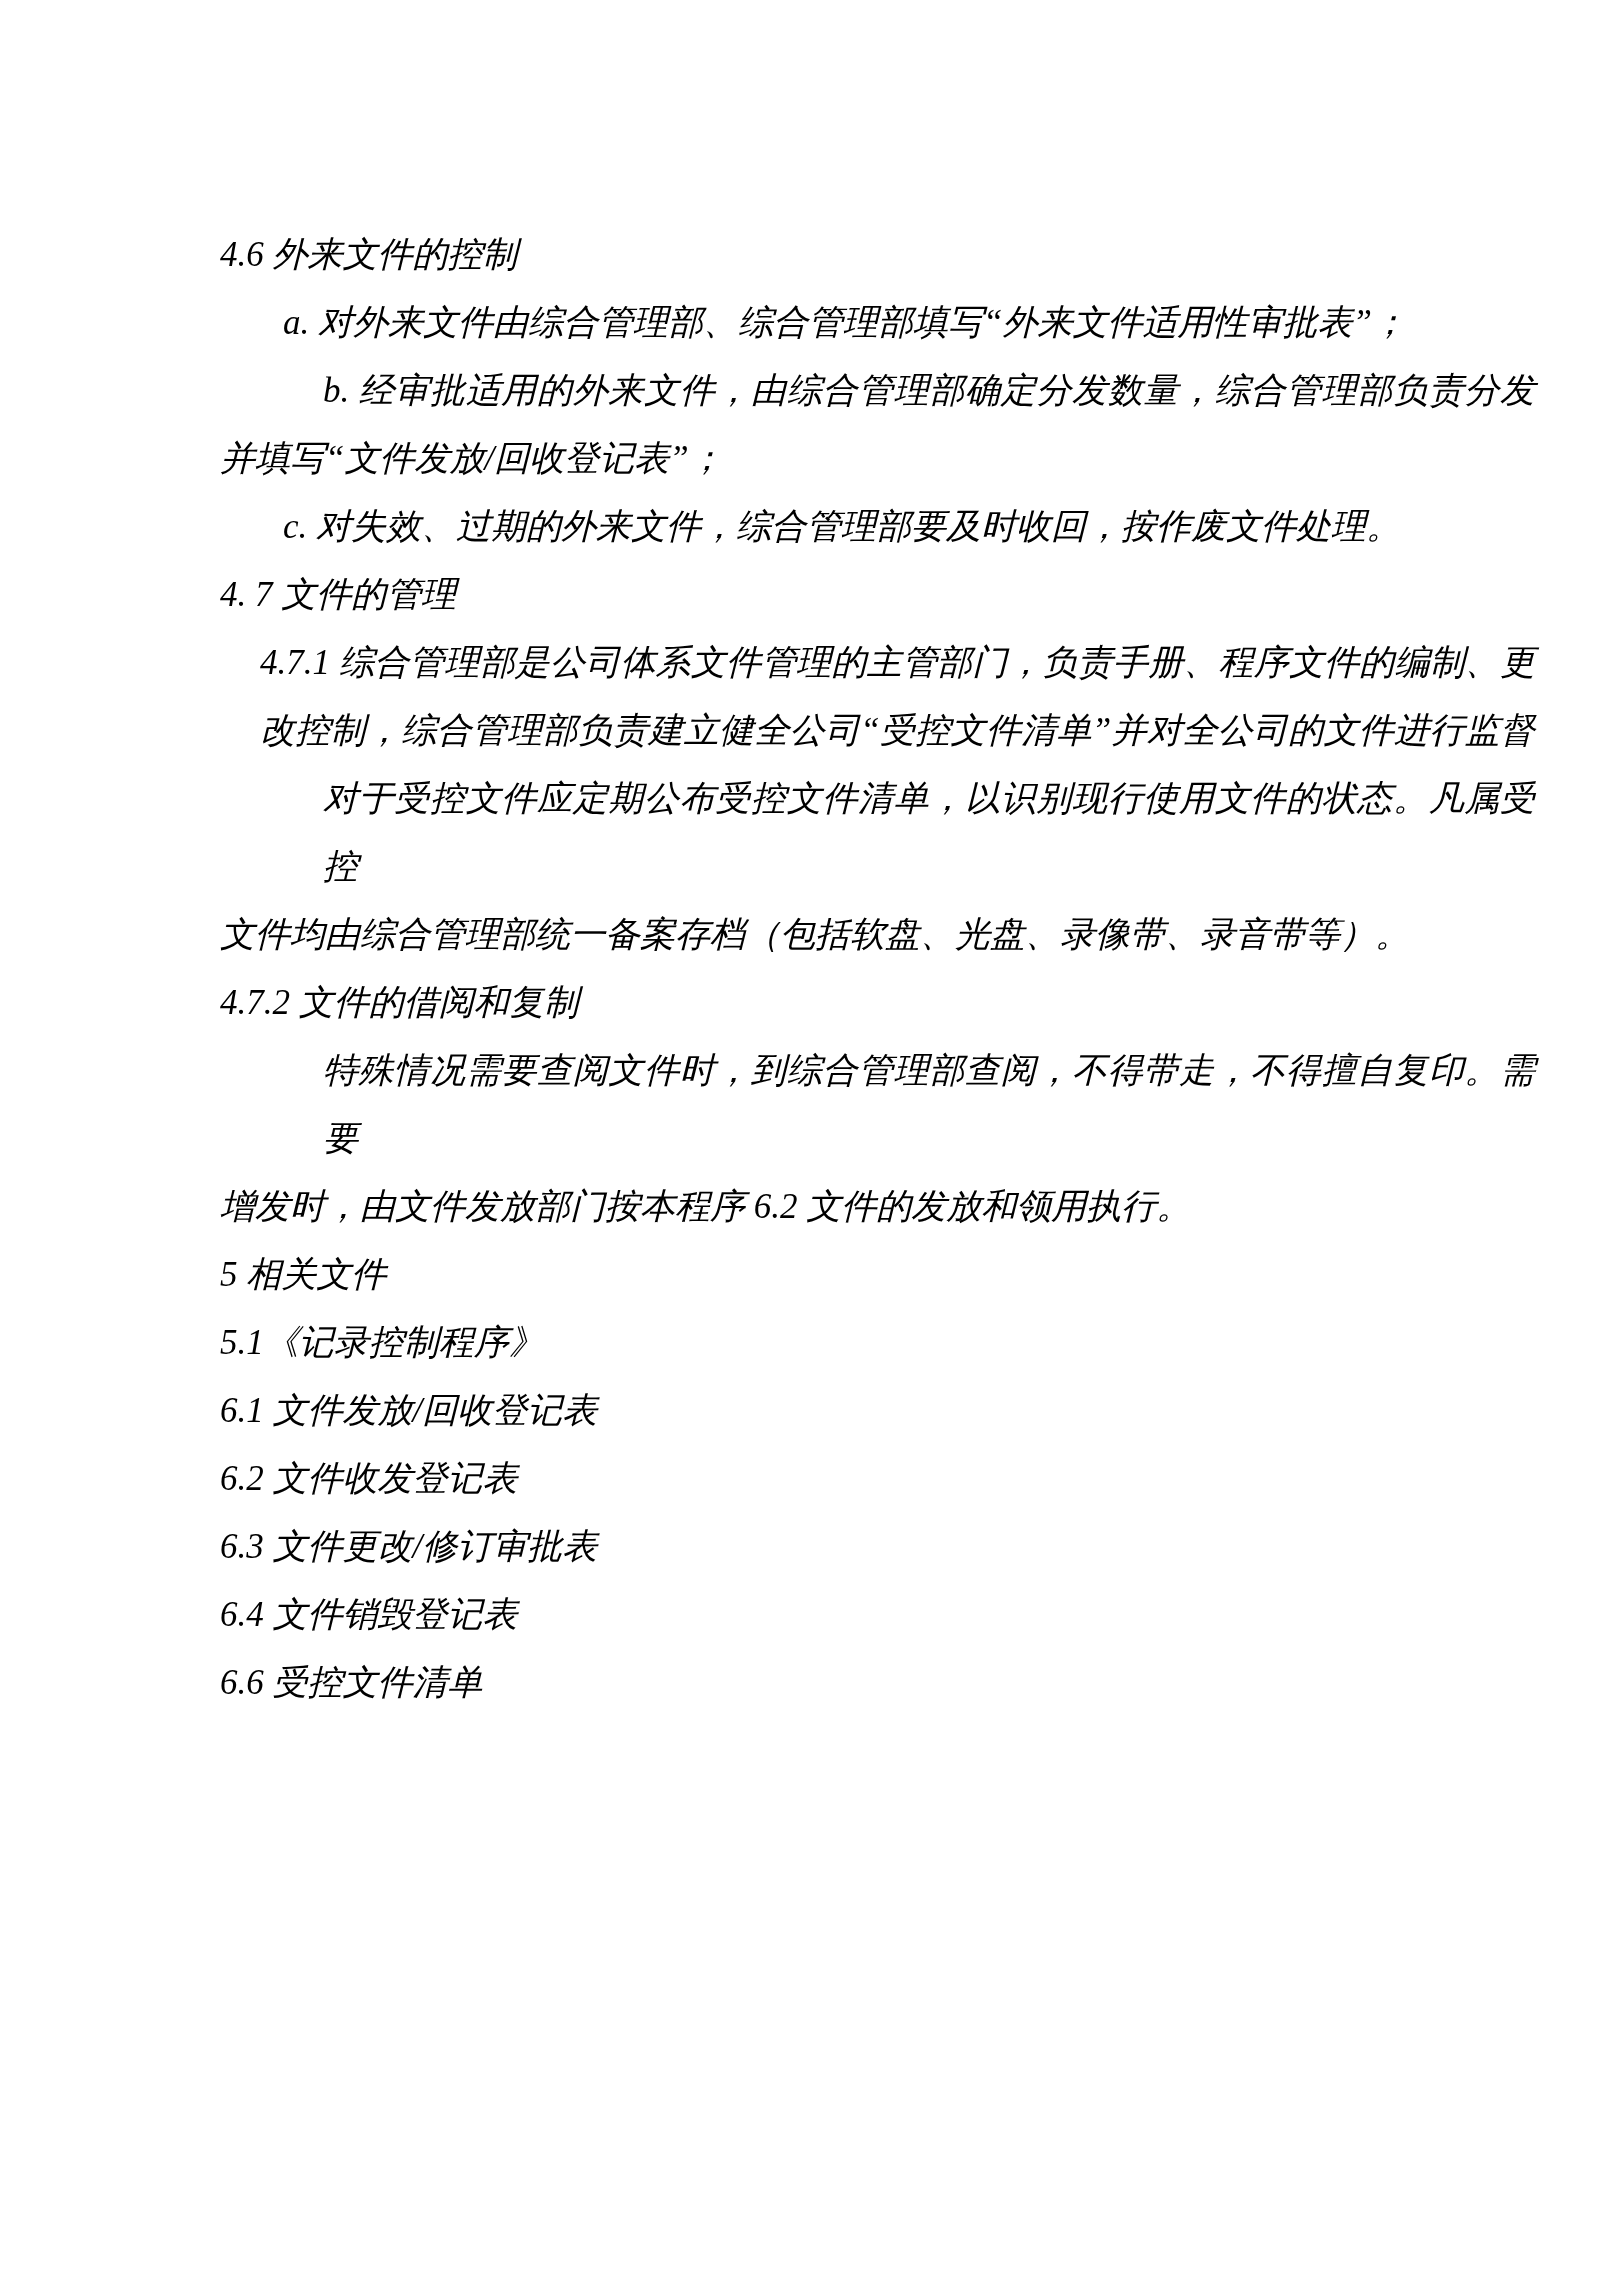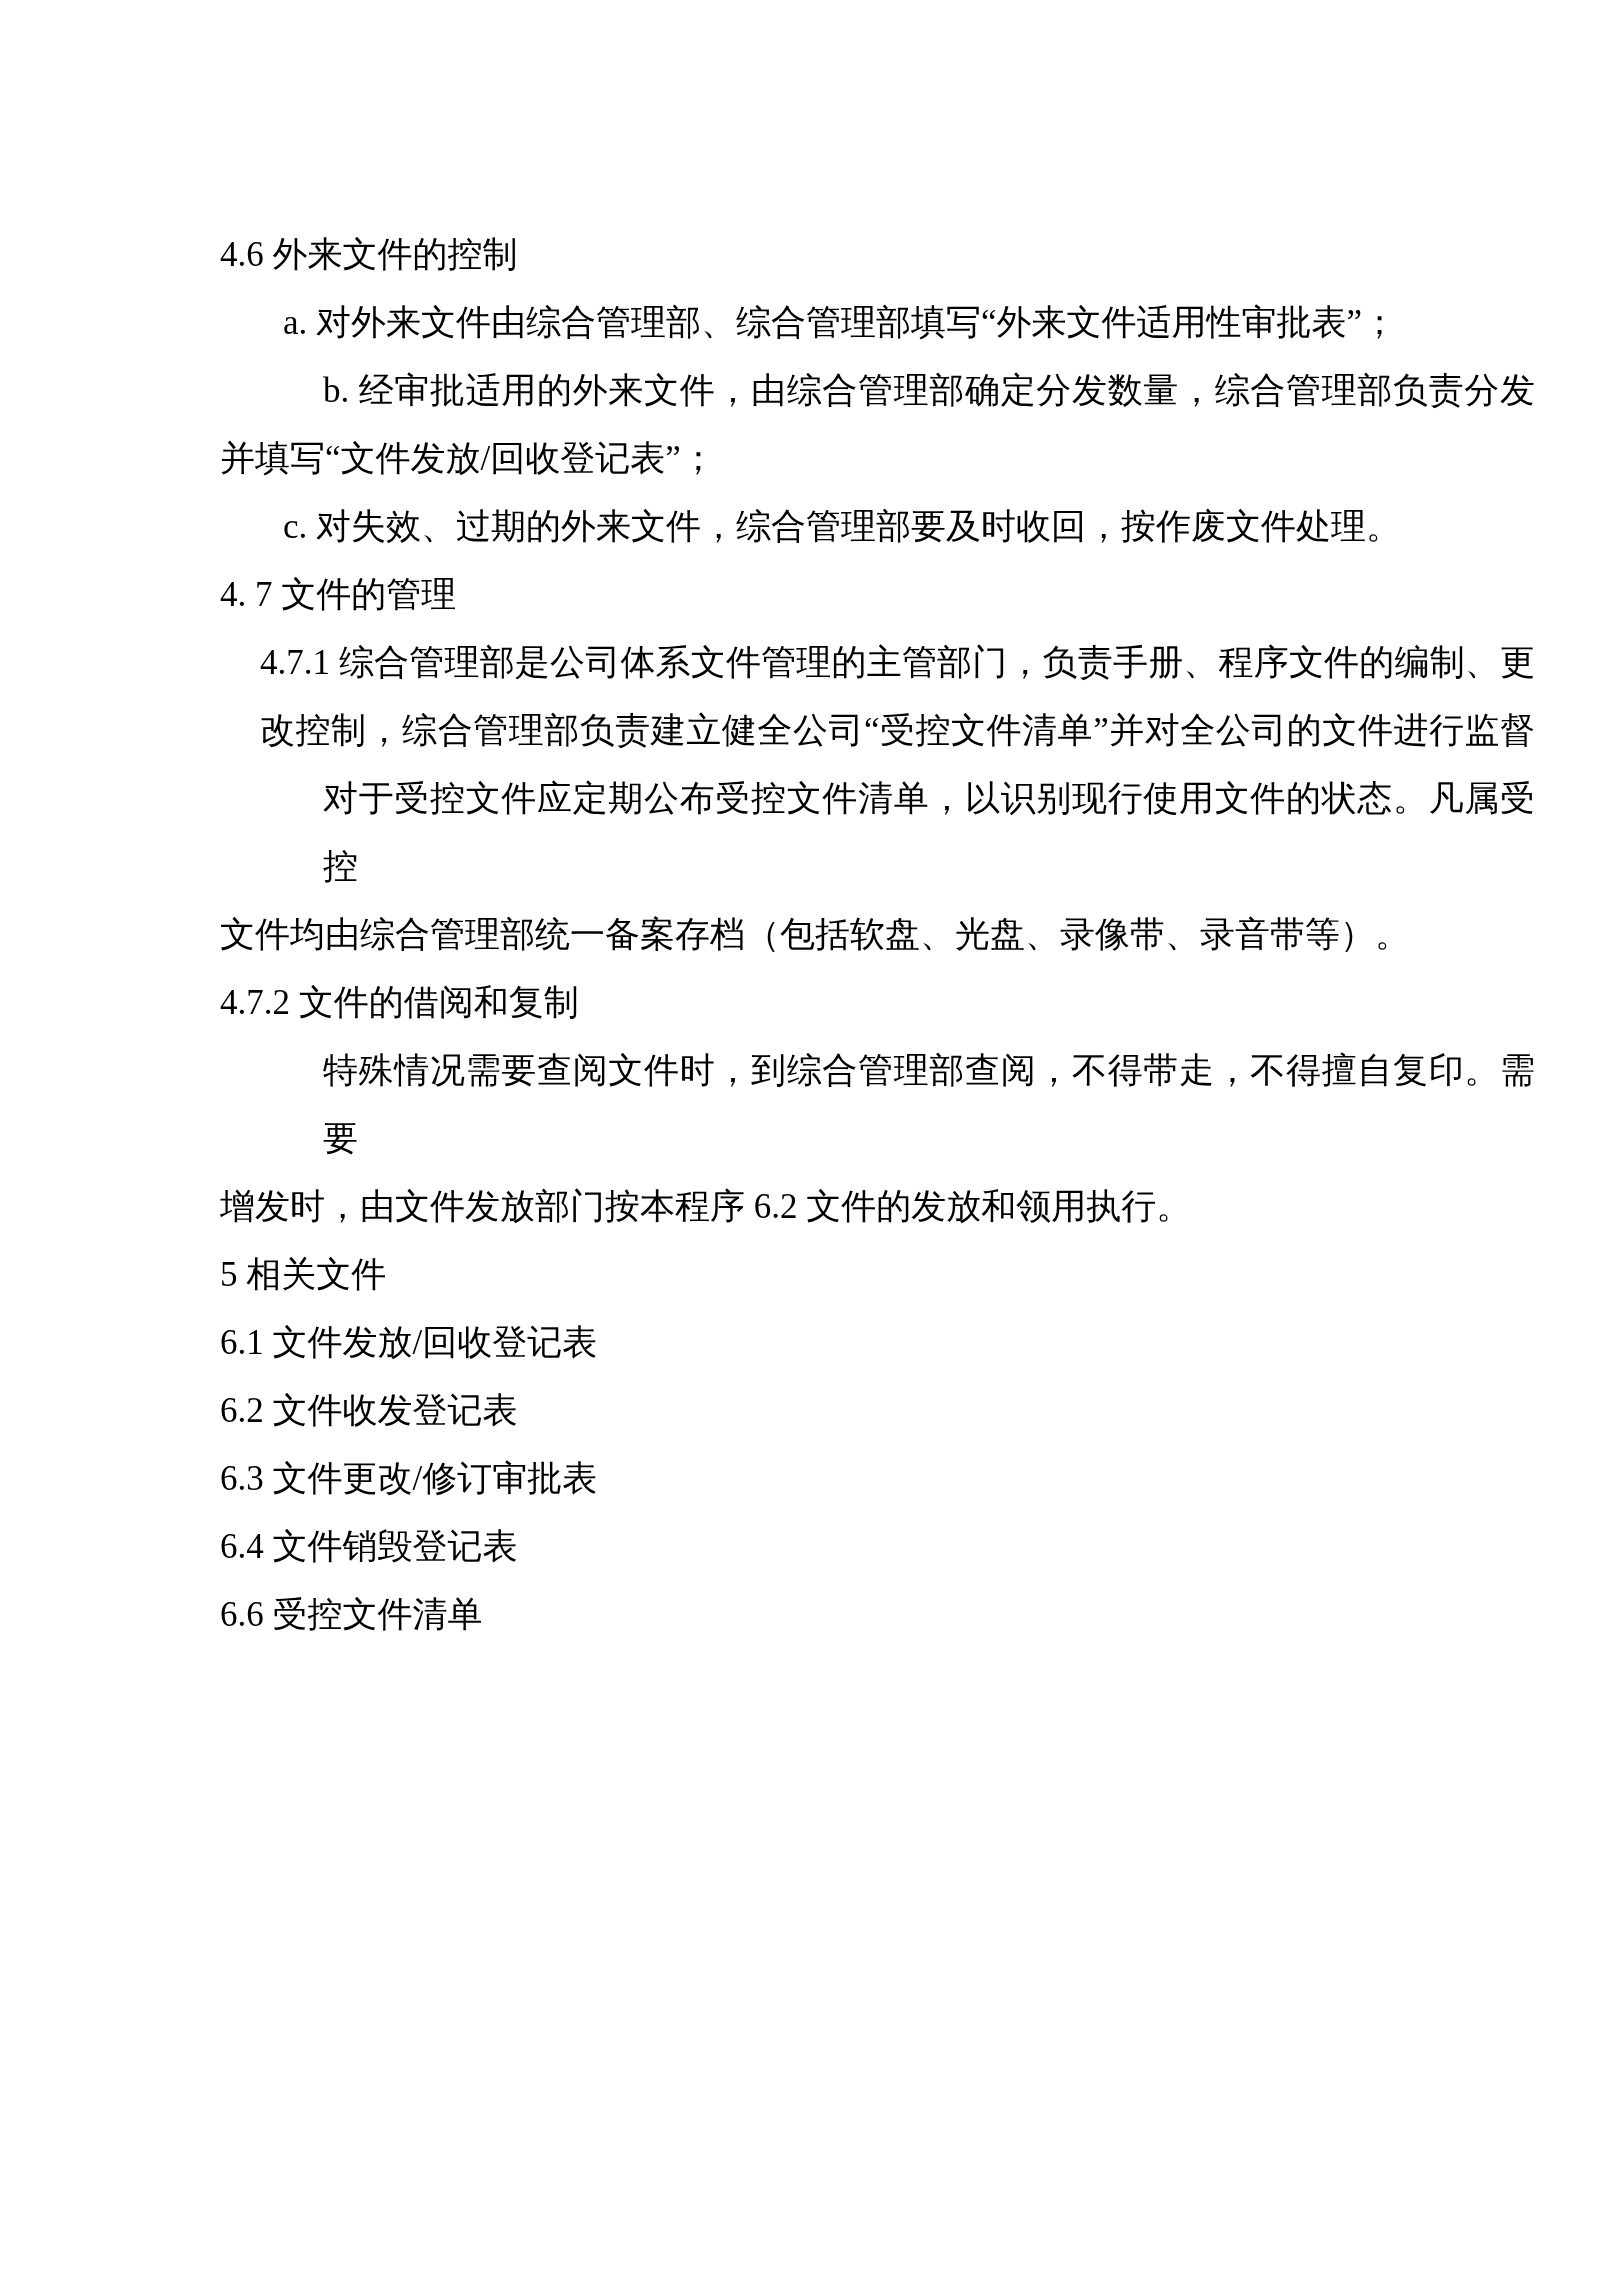--- a/index.html
+++ b/index.html
@@ -8,20 +8,21 @@
     background: #ffffff;
   }
   .page {
     position: relative;
     width: 1623px;
     height: 1978px;
     background: #ffffff;
     overflow: hidden;
     font-family: "Liberation Serif", "DejaVu Serif", serif;
     color: #000000;
+    font-style: italic;
   }
   .doc {
     position: absolute;
     left: 220px;
     top: 221px;
     width: 1315px;
     font-size: 35px;
     line-height: 68px;
     text-align: left;
   }
@@ -61,20 +62,21 @@
     <div class="line indent">c. 对失效、过期的外来文件，综合管理部要及时收回，按作废文件处理。</div>
     <div class="line">4. 7 文件的管理</div>
     <div class="line justify">4.7.1 综合管理部是公司体系文件管理的主管部门，负责手册、程序文件的编制、更</div>
     <div class="line justify">改控制，综合管理部负责建立健全公司“受控文件清单”并对全公司的文件进行监督</div>
     <div class="line indent justify">对于受控文件应定期公布受控文件清单，以识别现行使用文件的状态。凡属受控</div>
     <div class="line">文件均由综合管理部统一备案存档（包括软盘、光盘、录像带、录音带等）。</div>
     <div class="line">4.7.2 文件的借阅和复制</div>
     <div class="line indent justify">特殊情况需要查阅文件时，到综合管理部查阅，不得带走，不得擅自复印。需要</div>
     <div class="line">增发时，由文件发放部门按本程序 6.2 文件的发放和领用执行。</div>
     <div class="line">5 相关文件</div>
+    <div class="line">5.1《记录控制程序》</div>
     <div class="line">6.1 文件发放/回收登记表</div>
     <div class="line">6.2 文件收发登记表</div>
     <div class="line">6.3 文件更改/修订审批表</div>
     <div class="line">6.4 文件销毁登记表</div>
     <div class="line">6.6 受控文件清单</div>
   </div>
 
   <div class="watermark">笙亿网络策划</div>
 </div>
 

